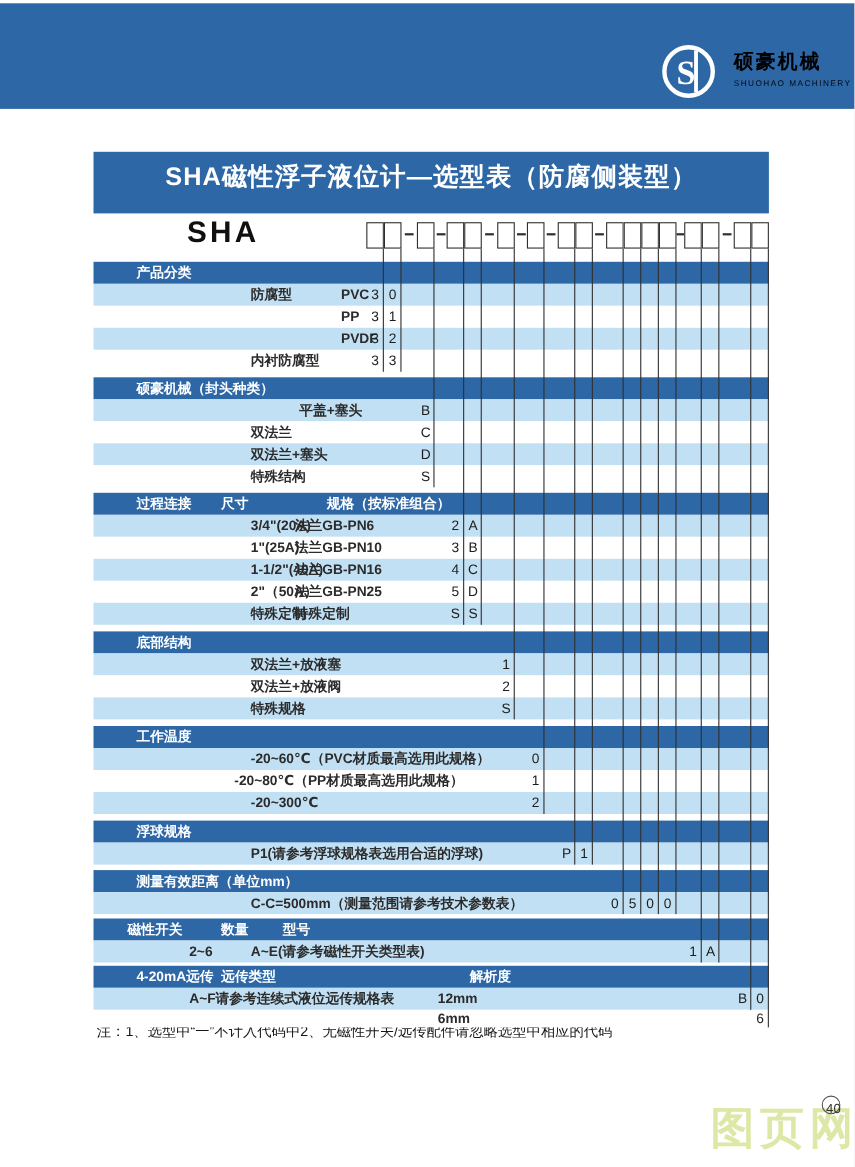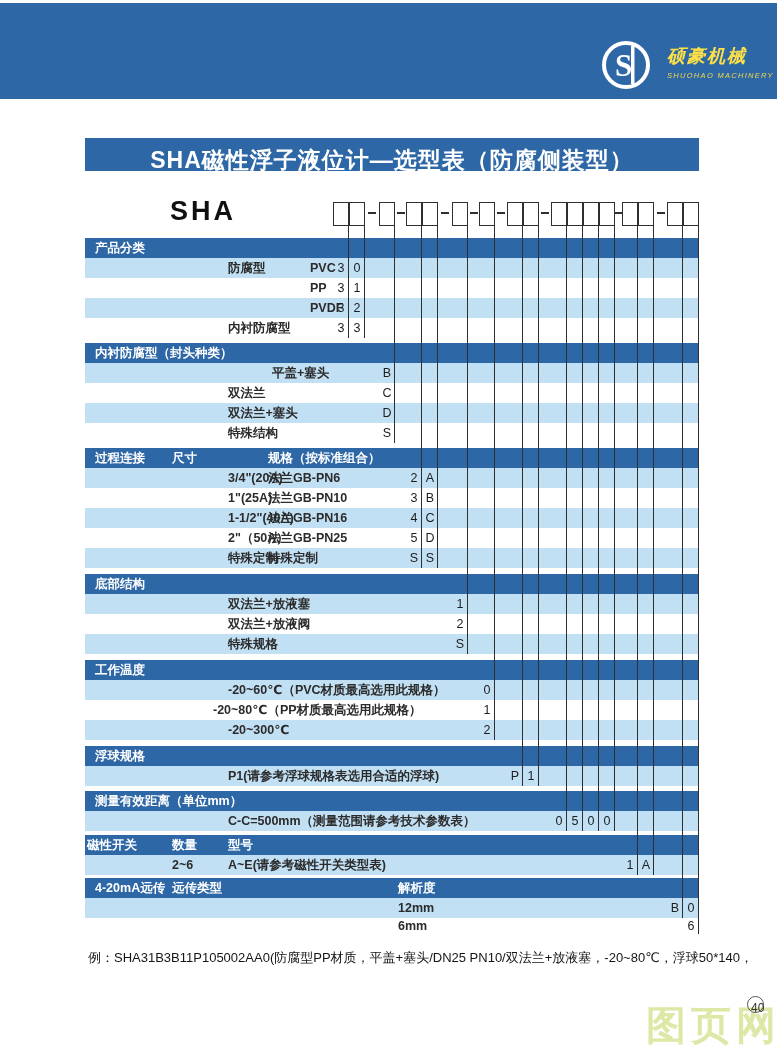--- a/index.html
+++ b/index.html
@@ -1,37 +1,37 @@
 <!DOCTYPE html>
 <html><head>
 <meta charset="utf-8">
 <style>
   html,body{margin:0;padding:0;background:#e8e8e8;}
   .page{position:relative;width:777px;height:1061px;background:#ffffff;overflow:hidden;
         font-family:"Liberation Sans","DejaVu Sans",sans-serif;}
   
   .topband{position:absolute;left:0;top:3px;width:777px;height:96px;background:#2e67a5;}
   .logo-wrap{position:absolute;left:600px;top:36px;display:flex;align-items:flex-start;}
-  .brand-text{margin-left:15px;color:#fde047;font-style:italic;}
+  .brand-text{margin-left:15px;color:#000000;}
   .brand-cn{font-size:18px;font-weight:bold;letter-spacing:2px;line-height:1.1;margin-top:8px;}
   .brand-en{font-size:7.5px;letter-spacing:1.3px;margin-top:4px;opacity:.9;}
   
-  .titlebar{position:absolute;left:85px;top:138px;width:614px;height:33px;background:#2e67a5;
+  .titlebar{position:absolute;left:85px;top:138px;width:614px;height:56px;background:#2e67a5;
             color:#fff;text-align:center;line-height:44px;font-size:23px;font-weight:bold;letter-spacing:1px;}
   .model{position:absolute;left:170px;top:196px;font-size:27px;font-weight:bold;letter-spacing:3px;color:#101010;}
   
   .cbox{position:absolute;top:202px;width:16px;height:24px;border:1.5px solid #2f2f2f;
         box-sizing:border-box;background:#fff;}
   .cdash{position:absolute;top:212px;width:8px;height:2px;background:#2f2f2f;}
   
   .vline{position:absolute;width:1.5px;background:#2f2f2f;z-index:5;}
   
   .band{position:absolute;left:85px;width:614px;height:20px;background:#2e67a5;z-index:1;}
   .band-title,.band-col{position:absolute;top:0;line-height:20px;color:#fff;font-weight:bold;
-        font-size:12.5px;white-space:nowrap;}
+        font-size:12.5px;white-space:nowrap;margin-left:29px;}
   .row{position:absolute;left:85px;width:614px;z-index:1;}
   .row-b{background:#c2e0f4;}
   .row-w{background:#ffffff;}
   .cell{position:absolute;top:0;font-size:12.5px;font-weight:bold;color:#2b2b2b;white-space:nowrap;}
   .code{position:absolute;width:16px;text-align:center;font-size:12.5px;color:#1d1d1d;z-index:6;white-space:nowrap;}
   
   .note{position:absolute;left:88px;font-size:13px;color:#151515;white-space:nowrap;line-height:20px;}
   
   .pn-circle{position:absolute;left:747px;top:996px;width:15px;height:15px;border:1.2px solid #555;
              border-radius:50%;z-index:11;}
@@ -128,21 +128,21 @@
         <div class="cell" style="left: 225px; line-height: 20px;">PVDF</div>
       </div>
       <div class="code" style="left: 333px; top: 298px; line-height: 20px;">3</div>
       <div class="code" style="left: 349px; top: 298px; line-height: 20px;">2</div>
       <div class="row row-w" style="top: 318px; height: 20px;">
         <div class="cell" style="left: 143px; line-height: 20px;">内衬防腐型</div>
       </div>
       <div class="code" style="left: 333px; top: 318px; line-height: 20px;">3</div>
       <div class="code" style="left: 349px; top: 318px; line-height: 20px;">3</div>
       <div class="band" style="top: 343px;">
-        <div class="band-title" style="left: 10px;">内衬防腐型（封头种类）</div>
+        <div class="band-title" style="left: 10px;">硕豪机械（封头种类）</div>
       </div>
       <div class="row row-b" style="top: 363px; height: 20px;">
         <div class="cell" style="left: 143px; line-height: 20px; margin-left: 44px;">平盖+塞头</div>
       </div>
       <div class="code" style="left: 379px; top: 363px; line-height: 20px;">B</div>
       <div class="row row-w" style="top: 383px; height: 20px;">
         <div class="cell" style="left: 143px; line-height: 20px;">双法兰</div>
       </div>
       <div class="code" style="left: 379px; top: 383px; line-height: 20px;">C</div>
       <div class="row row-b" style="top: 403px; height: 20px;">
@@ -246,28 +246,29 @@
         <div class="cell" style="left: 143px; line-height: 20px;">A~E(请参考磁性开关类型表)</div>
       </div>
       <div class="code" style="left: 622px; top: 855px; line-height: 20px;">1</div>
       <div class="code" style="left: 638px; top: 855px; line-height: 20px;">A</div>
       <div class="band" style="top: 878px;">
         <div class="band-title" style="left: 10px;">4-20mA远传</div>
         <div class="band-col" style="left: 87px;">远传类型</div>
         <div class="band-col" style="left: 313px;">解析度</div>
       </div>
       <div class="row row-b" style="top: 898px; height: 20px;">
+        <div class="cell" style="left: 87px; line-height: 20px;">A~F请参考连续式液位远传规格表</div>
         <div class="cell" style="left: 313px; line-height: 20px;">12mm</div>
       </div>
       <div class="code" style="left: 667px; top: 898px; line-height: 20px;">B</div>
       <div class="code" style="left: 683px; top: 898px; line-height: 20px;">0</div>
       <div class="row row-w" style="top: 918px; height: 16px;">
         <div class="cell" style="left: 313px; line-height: 16px;">6mm</div>
       </div>
       <div class="code" style="left: 683px; top: 918px; line-height: 16px;">6</div>
     </div>
 
-  <div class="note" style="top:948px">例：SHA31B3B11P105002AA0(防腐型PP材质，平盖+塞头/DN25 PN10/双法兰+放液塞，-20~80℃，浮球50*140，</div>
+  <div class="note" style="top:928px">注：1、选型中“一”不计入代码中2、无磁性开关/远传配件请忽略选型中相应的代码</div>
 
   <div class="pn-circle"></div>
   <div class="pn">40</div>
   <div class="watermark">图页网</div>
 </div>
 
 </body></html>

